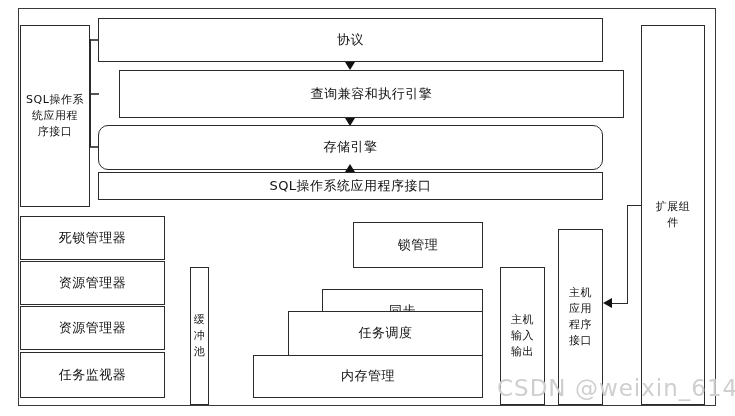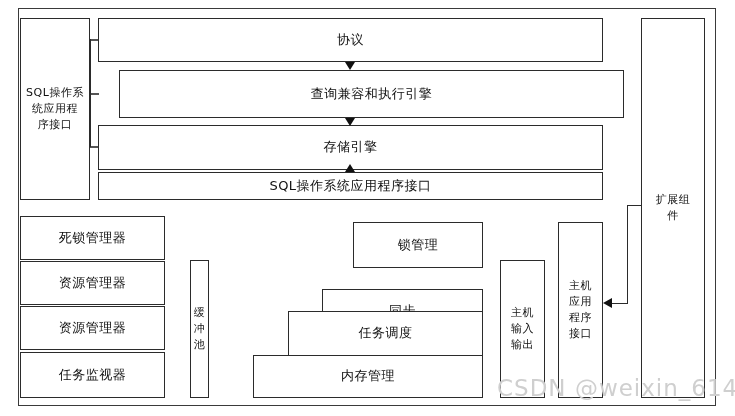--- a/index.html
+++ b/index.html
@@ -86,21 +86,21 @@
   .watermark{
     position:absolute;
     color:#cfcfcf;
     font-size:23px;
     letter-spacing:1px;
     white-space:nowrap;
     z-index:8;
     font-family:"DejaVu Sans","Liberation Sans",sans-serif;
     pointer-events:none;
   }
-  .label{white-space:pre-line;}
+  .label{white-space:pre-line;margin-top:7px;}
 </style>
 </head>
 <body>
 
 <div id="canvas">
 
   <div class="outer-frame"></div>
 
   <div class="box vert label" style="left:20px; top:18px; width:70px; height:182px;">SQL操作系
 统应用程
@@ -112,21 +112,21 @@
   <div class="line v" style="left:90px; top:39px; height:108px; background:#2b2b2b;"></div>
 
   <div class="box" style="left:98px; top:18px; width:505px; height:44px;">协议</div>
 
   <div class="arrow-down" style="left:345px; top:62px;"></div>
 
   <div class="box" style="left:98px; top:70px; width:505px; height:48px;margin-left:21px;">查询兼容和执行引擎</div>
 
   <div class="arrow-down" style="left:345px; top:118px;"></div>
 
-  <div class="box" style="left:98px; top:125px; width:505px; height:45px;">存储引擎</div>
+  <div class="box" style="left:98px; top:125px; width:505px; height:45px;border-radius:10px;">存储引擎</div>
 
   <div class="arrow-up" style="left:345px; top:164px;"></div>
 
   <div class="box" style="left:98px; top:172px; width:505px; height:28px;">SQL操作系统应用程序接口</div>
 
   <div class="box" style="left:20px; top:216px; width:145px; height:44px;">死锁管理器</div>
   <div class="box" style="left:20px; top:261px; width:145px; height:44px;">资源管理器</div>
   <div class="box" style="left:20px; top:306px; width:145px; height:44px;">资源管理器</div>
   <div class="box" style="left:20px; top:352px; width:145px; height:46px;">任务监视器</div>
 

